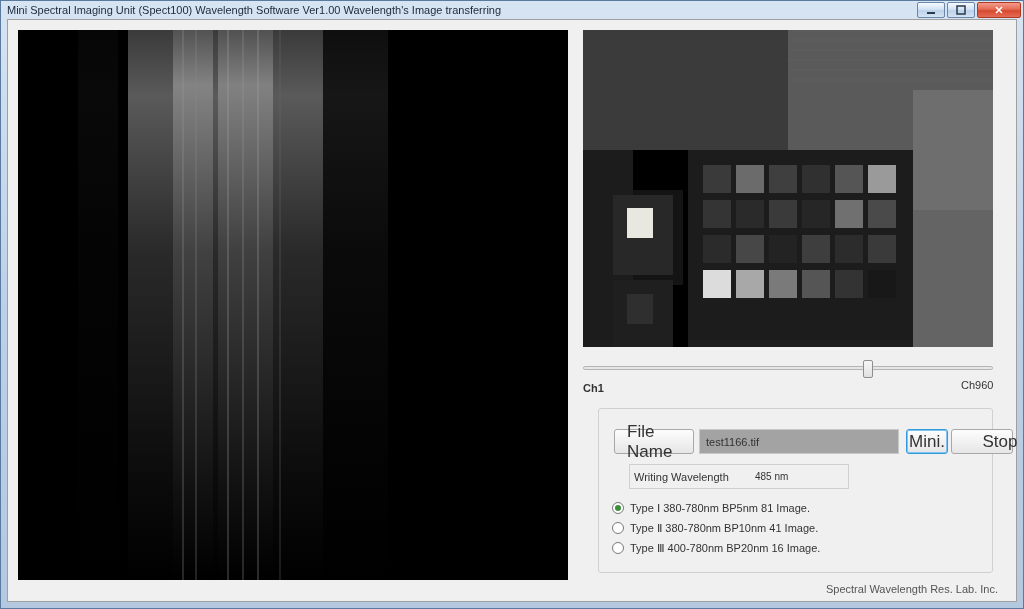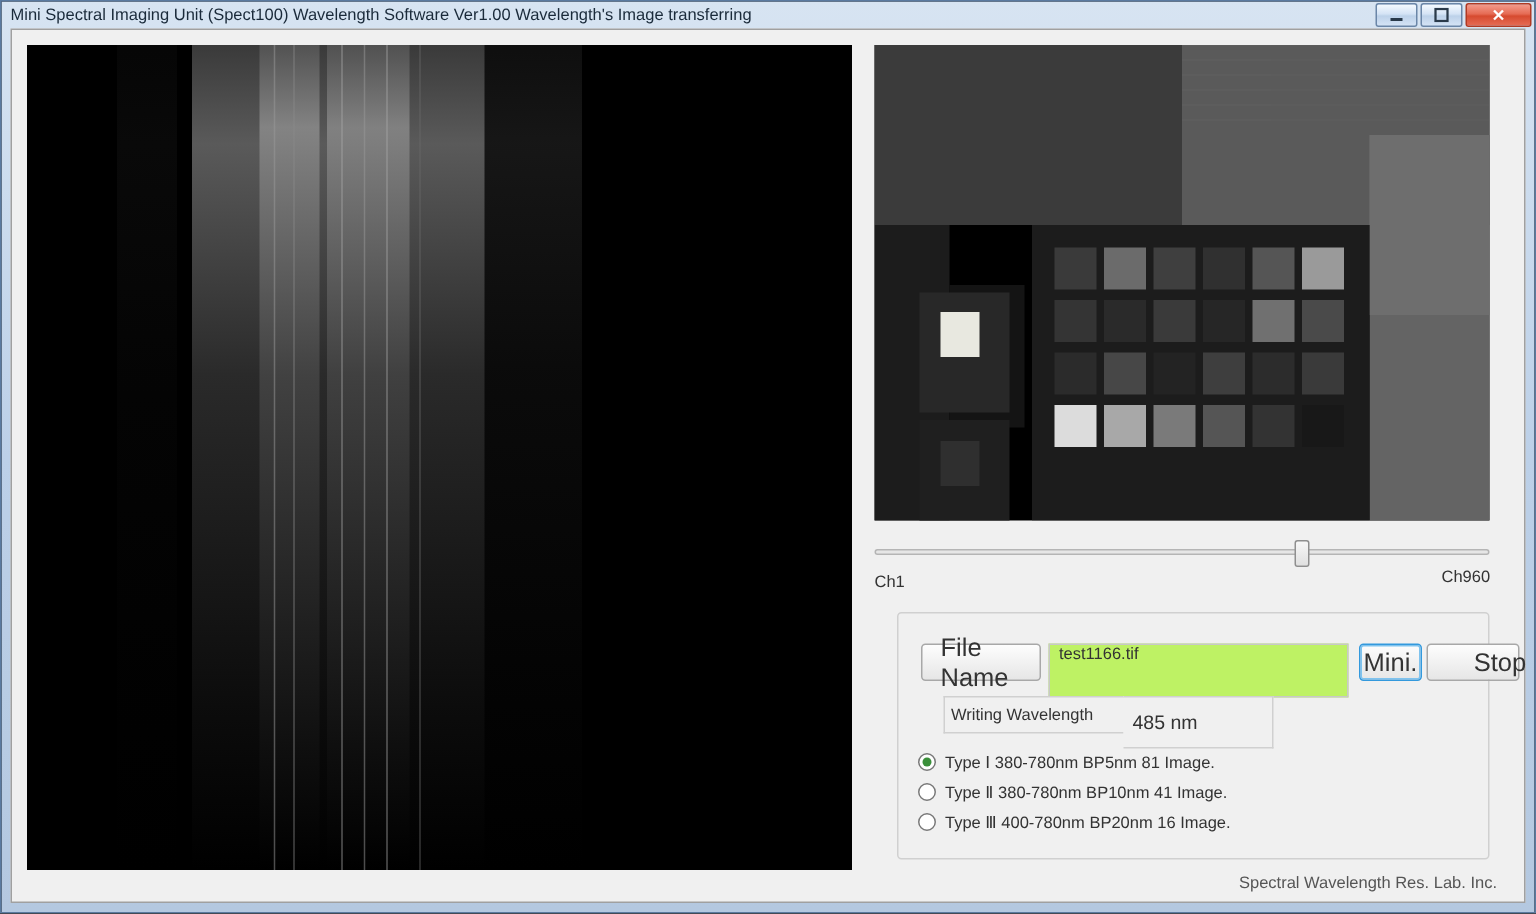--- a/index.html
+++ b/index.html
@@ -38,46 +38,46 @@
                background:#000; }
   .right-img svg { width:100%; height:100%; display:block; }
 
   
   .slider-wrap { position:absolute; left:575px; top:338px; width:410px; height:22px; }
   .slider-track { position:absolute; left:0; right:0; top:8px; height:4px;
                   background:#e6e6e6; border:1px solid #b5b5b5; border-radius:2px; }
   .slider-thumb { position:absolute; top:2px; width:10px; height:18px;
                   background:linear-gradient(to bottom,#f7f7f7,#e0e0e0);
                   border:1px solid #8f8f8f; border-radius:2px; }
-  .ch-lbl-left  { position:absolute; left:575px; top:362px; font-size:11px; }
+  .ch-lbl-left  { position:absolute; left:575px; top:362px; font-size:11px;font-weight:bold; }
   .ch-lbl-right { position:absolute; left:953px; top:359px; font-size:11px; }
 
   
   .group { position:absolute; left:590px; top:388px; width:395px; height:165px;
            border:1px solid #d0d0d0; border-radius:3px; }
 
   .btn { height:25px; padding:0 12px; background:linear-gradient(to bottom,#fdfdfd,#e6e6e6);
          border:1px solid #a8a8a8; border-radius:3px; font-size:17px; color:#333;
          display:inline-flex; align-items:center; justify-content:center; cursor:default; }
   .btn.accent { border-color:#3399dd; box-shadow:0 0 0 1px #7fc3ee inset; }
 
   .fld-file-btn { position:absolute; left:15px; top:20px; width:80px; }
-  .fld-file-val { position:absolute; left:100px; top:20px; width:200px; height:36px;
-                  padding:0 6px; border:1px solid #c8c8c8; background:#bef264;
-                  font-size:11px; display:flex; align-items:flex-start; }
+  .fld-file-val { position:absolute; left:100px; top:20px; width:200px; height:25px;
+                  padding:0 6px; border:1px solid #c8c8c8; background:#a3a3a3;
+                  font-size:11px; display:flex; align-items:center; }
   .fld-conv     { position:absolute; left:307px; top:20px; width:42px; }
   .fld-stop     { position:absolute; left:352px; top:20px; width:16px;padding-left:48px; }
 
   .fld-wl-lbl { position:absolute; left:30px; top:55px; width:120px; height:25px;
                 display:flex; align-items:center; font-size:11px;
                 border:1px solid #d0d0d0; border-right:none; padding-left:4px;
                 background:#f0f0f0; }
-  .fld-wl-val { position:absolute; left:150px; top:55px; width:100px; height:35px;
+  .fld-wl-val { position:absolute; left:150px; top:55px; width:100px; height:25px;
                 border:1px solid #d0d0d0; border-left:none; background:#f0f0f0;
-                display:flex; align-items:center; font-size:13px; padding-left:6px; }
+                display:flex; align-items:center; font-size:10px; padding-left:6px; }
 
   .radios { position:absolute; left:13px; top:93px; display:flex; flex-direction:column;
             gap:7px; font-size:11px; }
   .radio-row { display:flex; align-items:flex-start; gap:6px; }
   .radio { width:12px; height:12px; border:1px solid #7a7a7a; border-radius:50%;
            background:#fff; display:flex; align-items:center; justify-content:center; }
   .radio.sel::after { content:""; width:6px; height:6px; border-radius:50%;
                       background:#3a8f3a; }
 
   .brand { position:absolute; right:18px; bottom:6px; font-size:11px; color:#555; }

